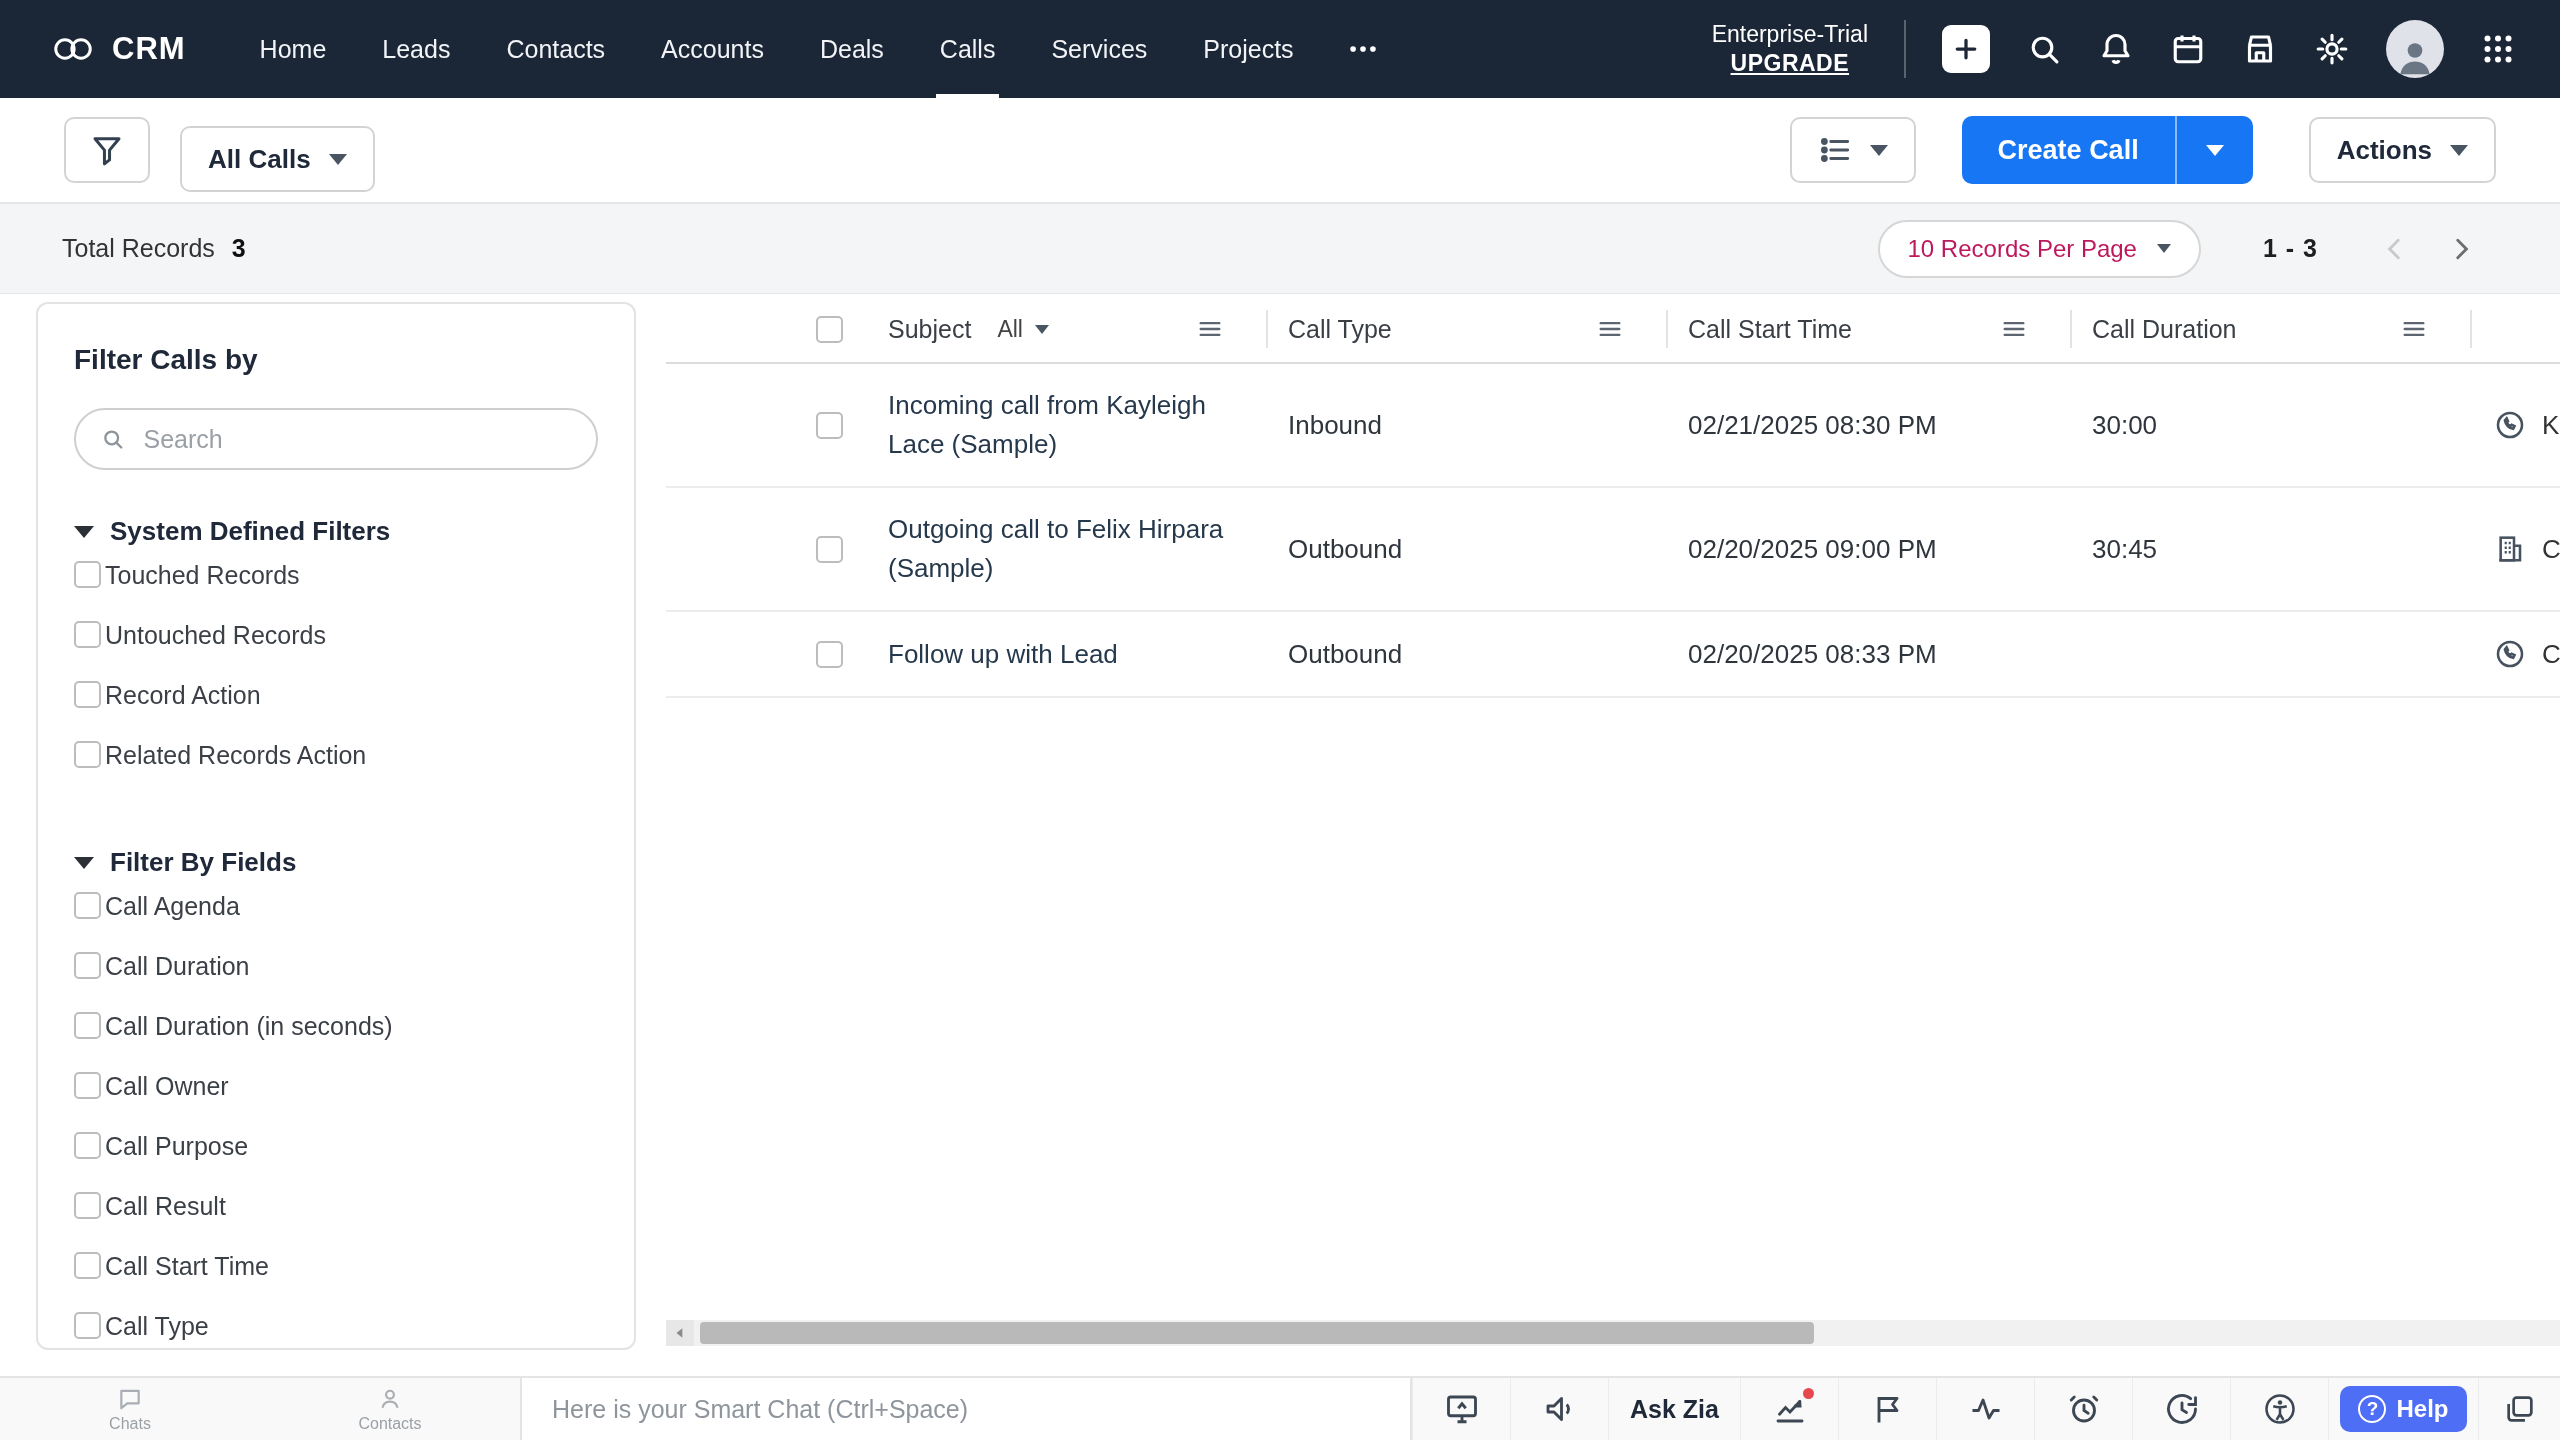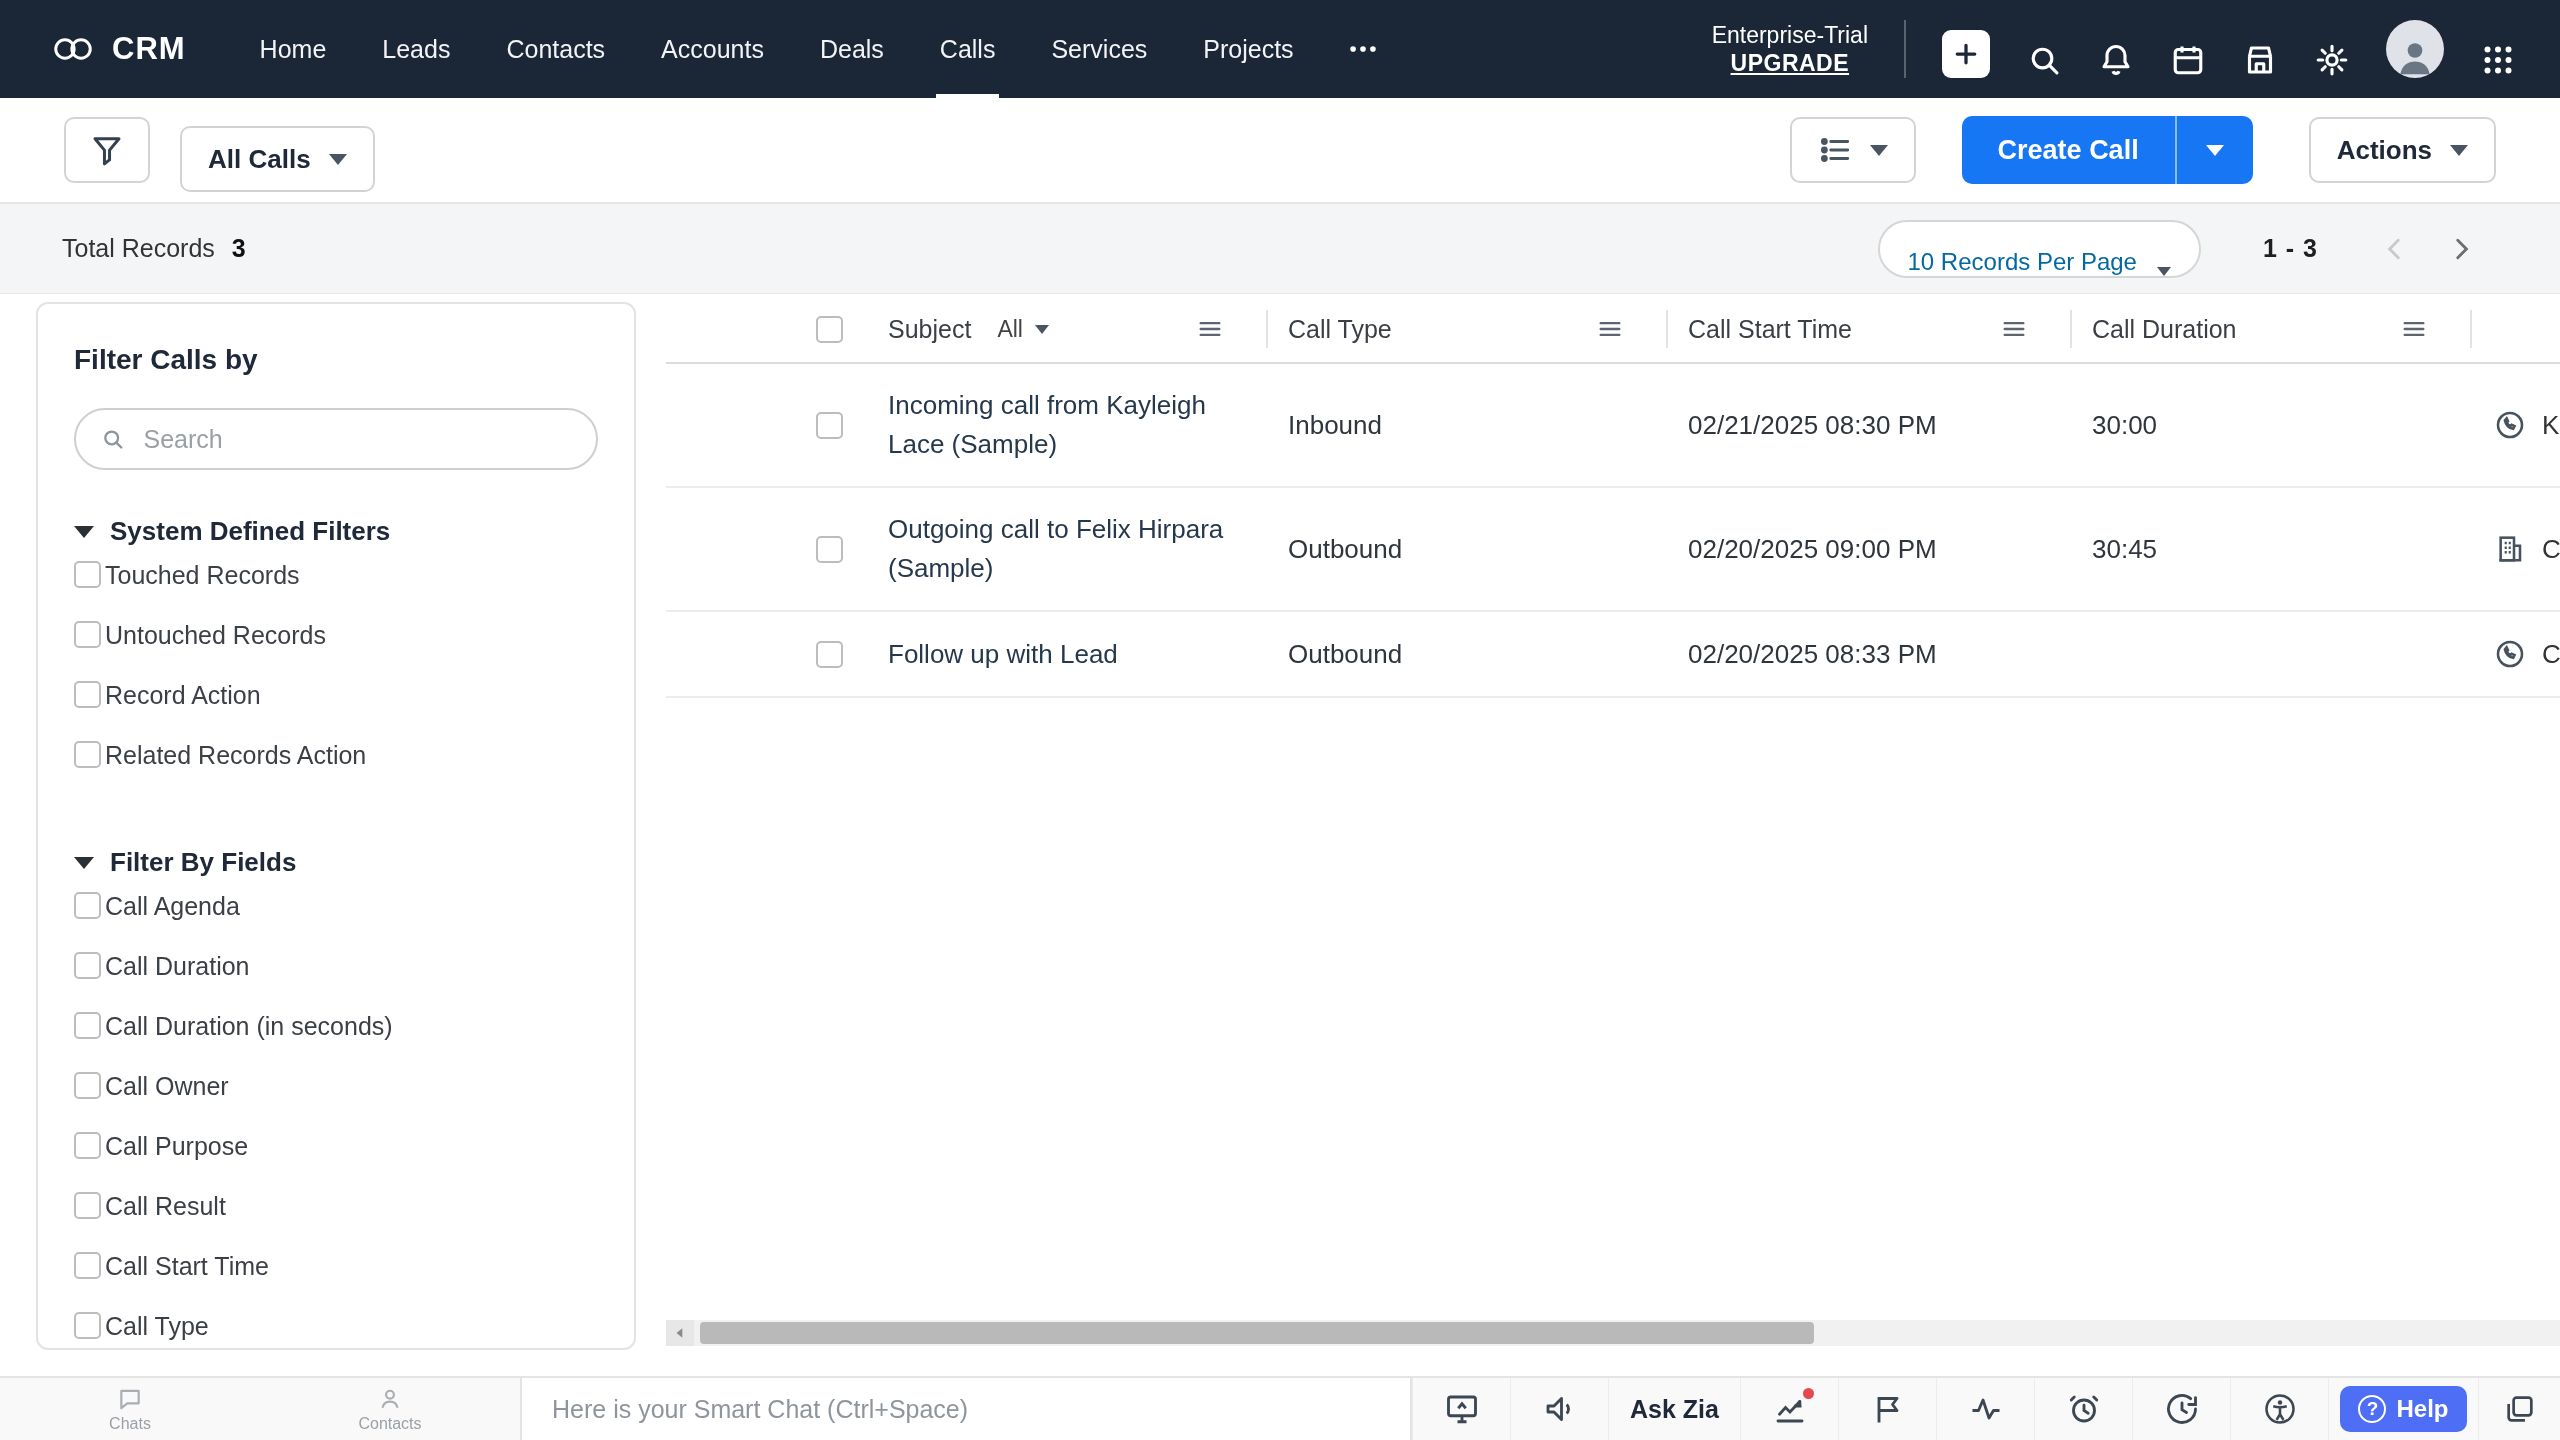--- a/index.html
+++ b/index.html
@@ -12,21 +12,21 @@
     padding:0 44px 0 50px; }
   .brand { display:flex; align-items:center; gap:16px; }
   .brand svg { color:#fff; }
   .brand-text { font-size:31px; font-weight:bold; letter-spacing:1px; }
   .nav-items { display:flex; height:98px; margin-left:46px; }
   .nav-item { display:flex; align-items:center; padding:0 28px; font-size:25px; color:#f2f4f7;
     position:relative; cursor:pointer; white-space:nowrap; }
   .nav-item.active::after { content:""; position:absolute; left:24px; right:24px; bottom:0;
     height:4px; background:#fff; }
   .more-btn { display:flex; align-items:center; padding:0 24px; color:#fff; }
-  .tn-right { margin-left:auto; display:flex; align-items:flex-end; gap:36px; }
+  .tn-right { margin-left:auto; display:flex; align-items:center; gap:36px; }
   .plan { text-align:center; line-height:1.25; }
   .plan-name { font-size:23px; }
   .upgrade { font-size:23px; font-weight:bold; text-decoration:underline; letter-spacing:.5px; cursor:pointer; }
   .vdiv { width:2px; height:58px; background:rgba(255,255,255,.28); }
   .plus-box { width:48px; height:48px; background:#fff; border-radius:9px; display:flex;
     align-items:center; justify-content:center; color:#1b2637; cursor:pointer; }
   .tn-icon { color:#fff; display:flex; cursor:pointer; }
   .avatar { width:58px; height:58px; border-radius:50%; background:#dfe3e9; display:flex;
     align-items:flex-end; justify-content:center; overflow:hidden; cursor:pointer; }
   .avatar svg { color:#6b7685; }
@@ -50,21 +50,21 @@
     border-top:11px solid #4a5563; }
   .caret.w { border-top-color:#fff; }
   .caret.s { border-left-width:7px; border-right-width:7px; border-top-width:9px; }
 
   
   .recordsbar { flex:0 0 90px; background:#f4f5f6; border-bottom:1px solid #e6e6e6; display:flex;
     align-items:center; padding:0 66px 0 62px; font-size:25px; color:#333; }
   .total b { margin-left:10px; color:#111; }
   .rb-right { margin-left:auto; display:flex; align-items:center; }
   .perpage { height:58px; background:#fff; border:2px solid #d6d6d6; border-radius:30px;
-    display:flex; align-items:flex-end; gap:20px; padding:0 28px; font-size:24px; color:#0369a1; cursor:pointer; }
+    display:flex; align-items:center; gap:20px; padding:0 28px; font-size:24px; color:#be185d; cursor:pointer; }
   .range { font-weight:bold; color:#1f1f1f; margin:0 44px 0 62px; letter-spacing:1px; }
   .pg-chev { display:flex; padding:0 20px; cursor:pointer; }
   .pg-chev.dis { color:#c9c9c9; }
   .pg-chev.en { color:#6d6d6d; }
 
   
   .content { flex:1; position:relative; background:#fff; overflow:hidden; }
 
   .sidebar { position:absolute; left:36px; top:8px; width:600px; height:1048px; background:#fff;
     border:2px solid #e3e3e3; border-radius:12px; padding:40px 36px; overflow:hidden; }

